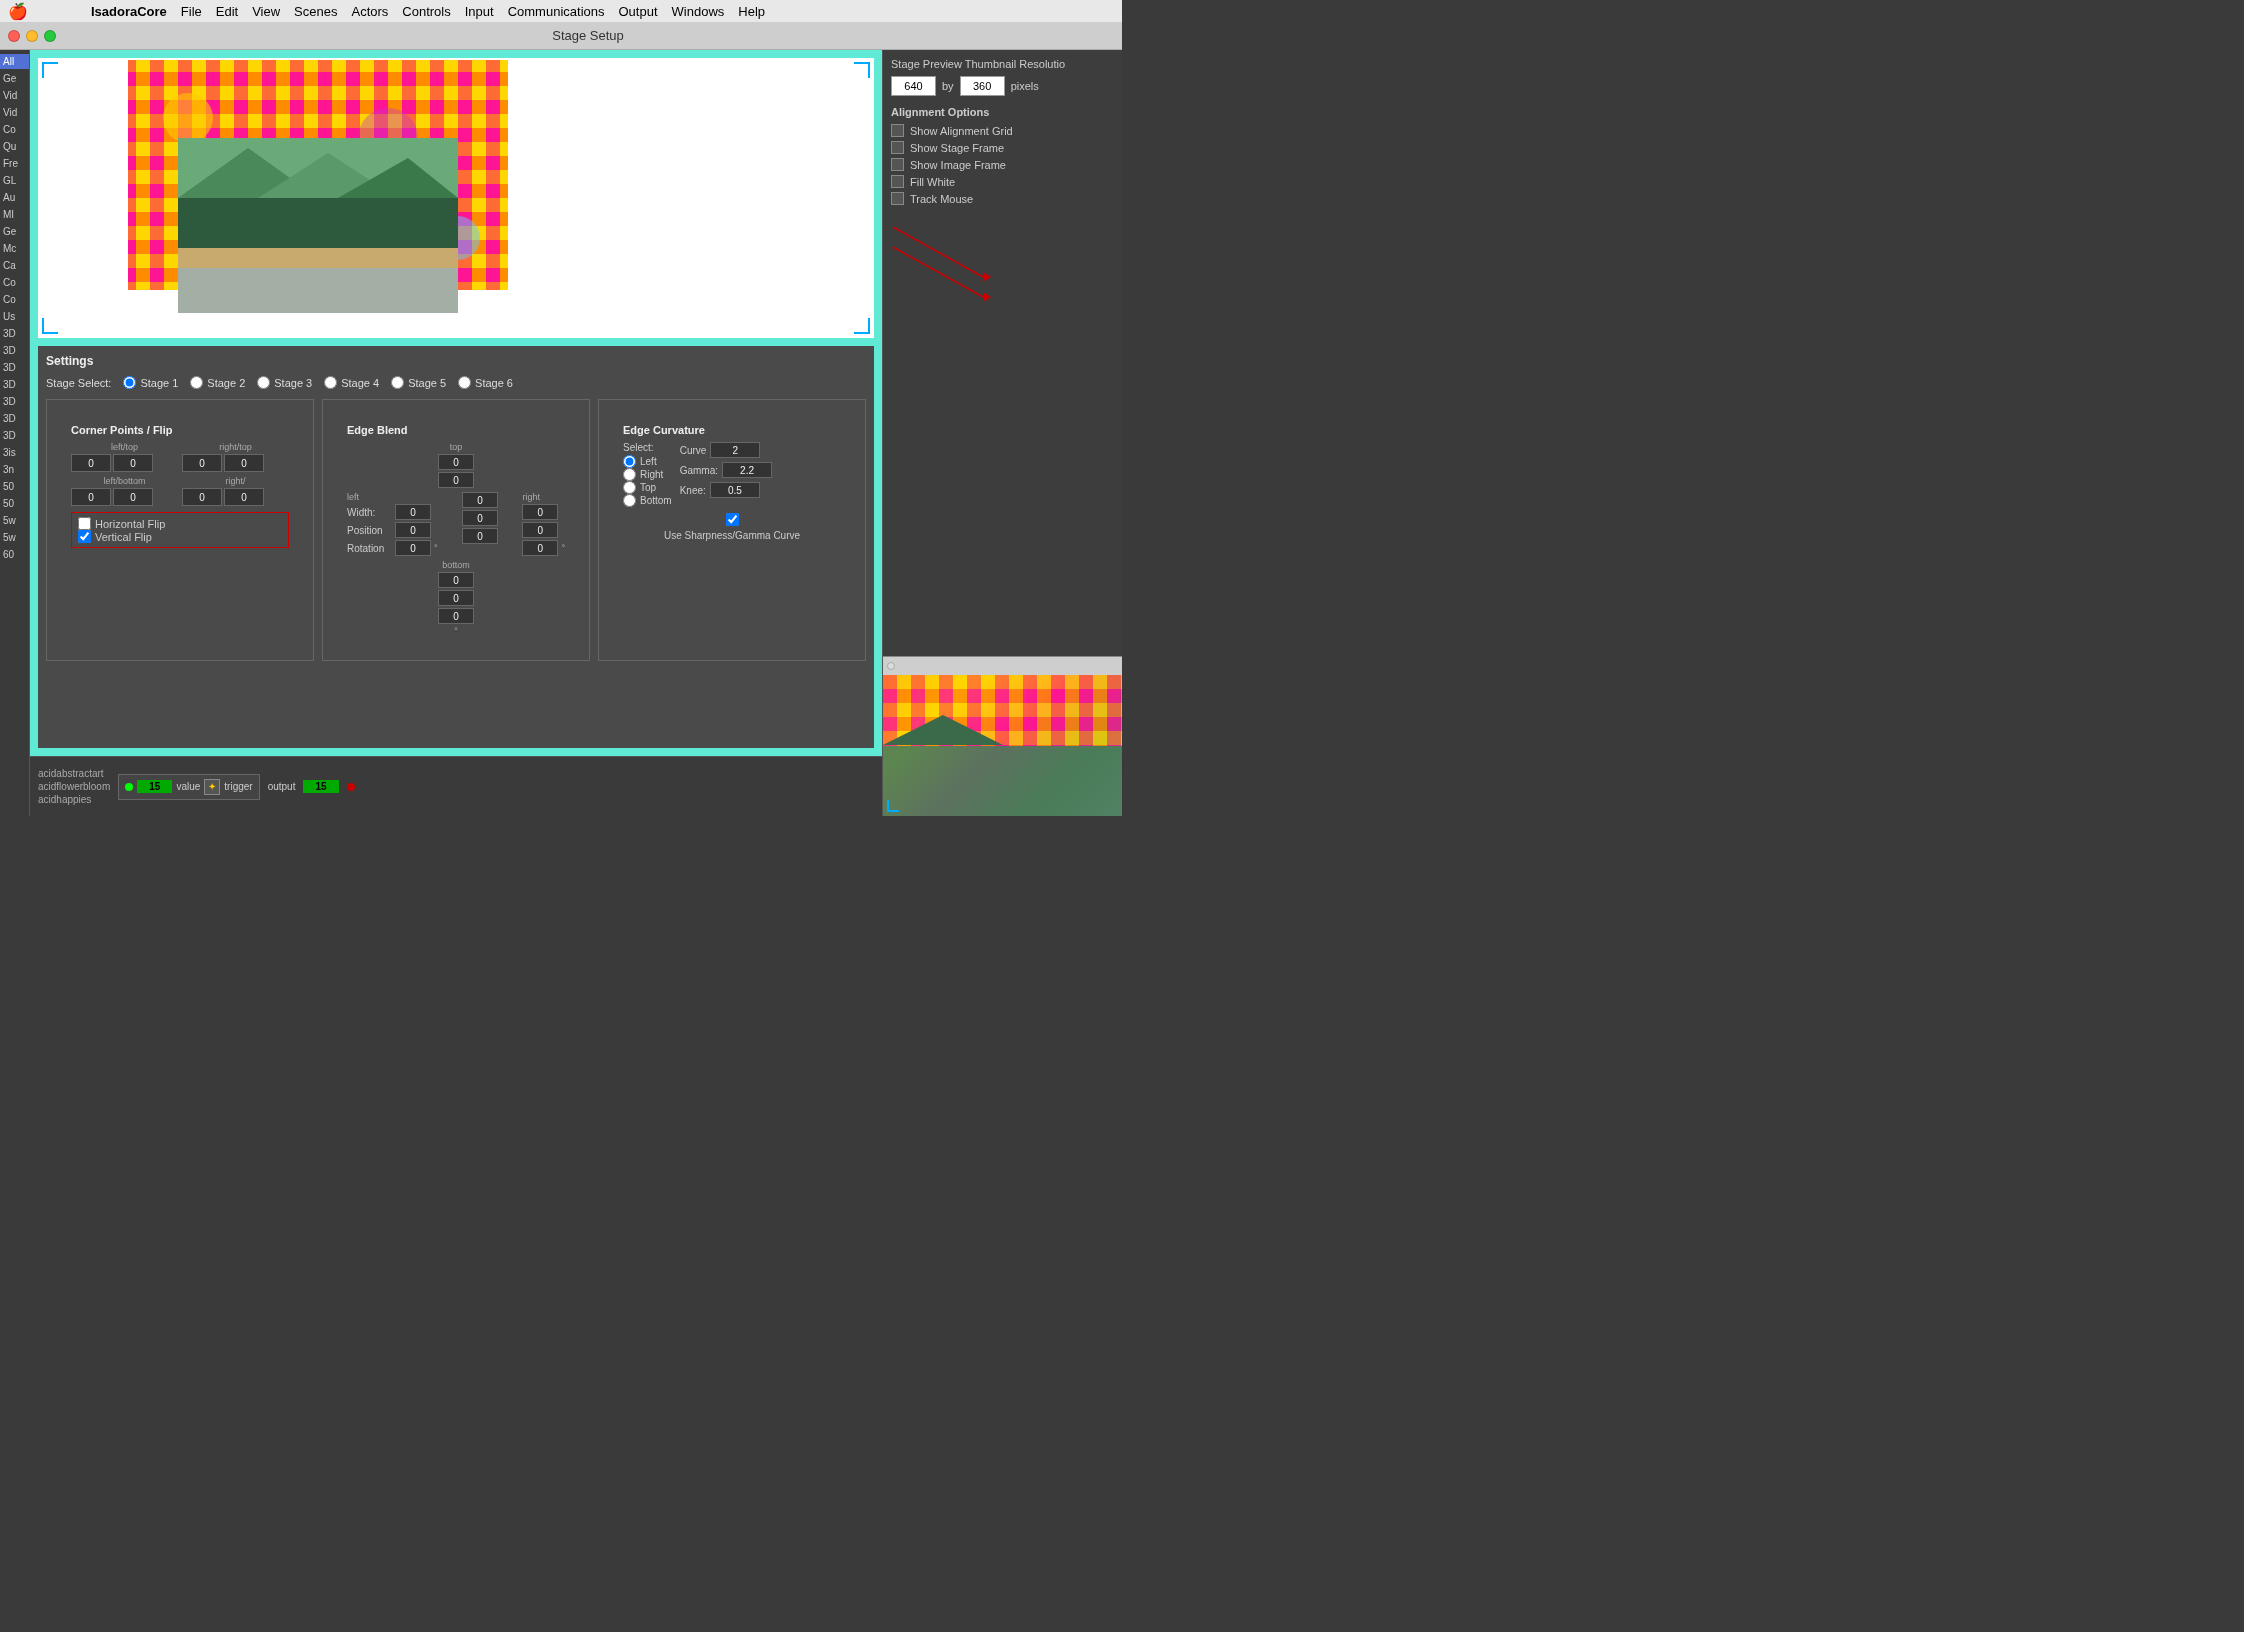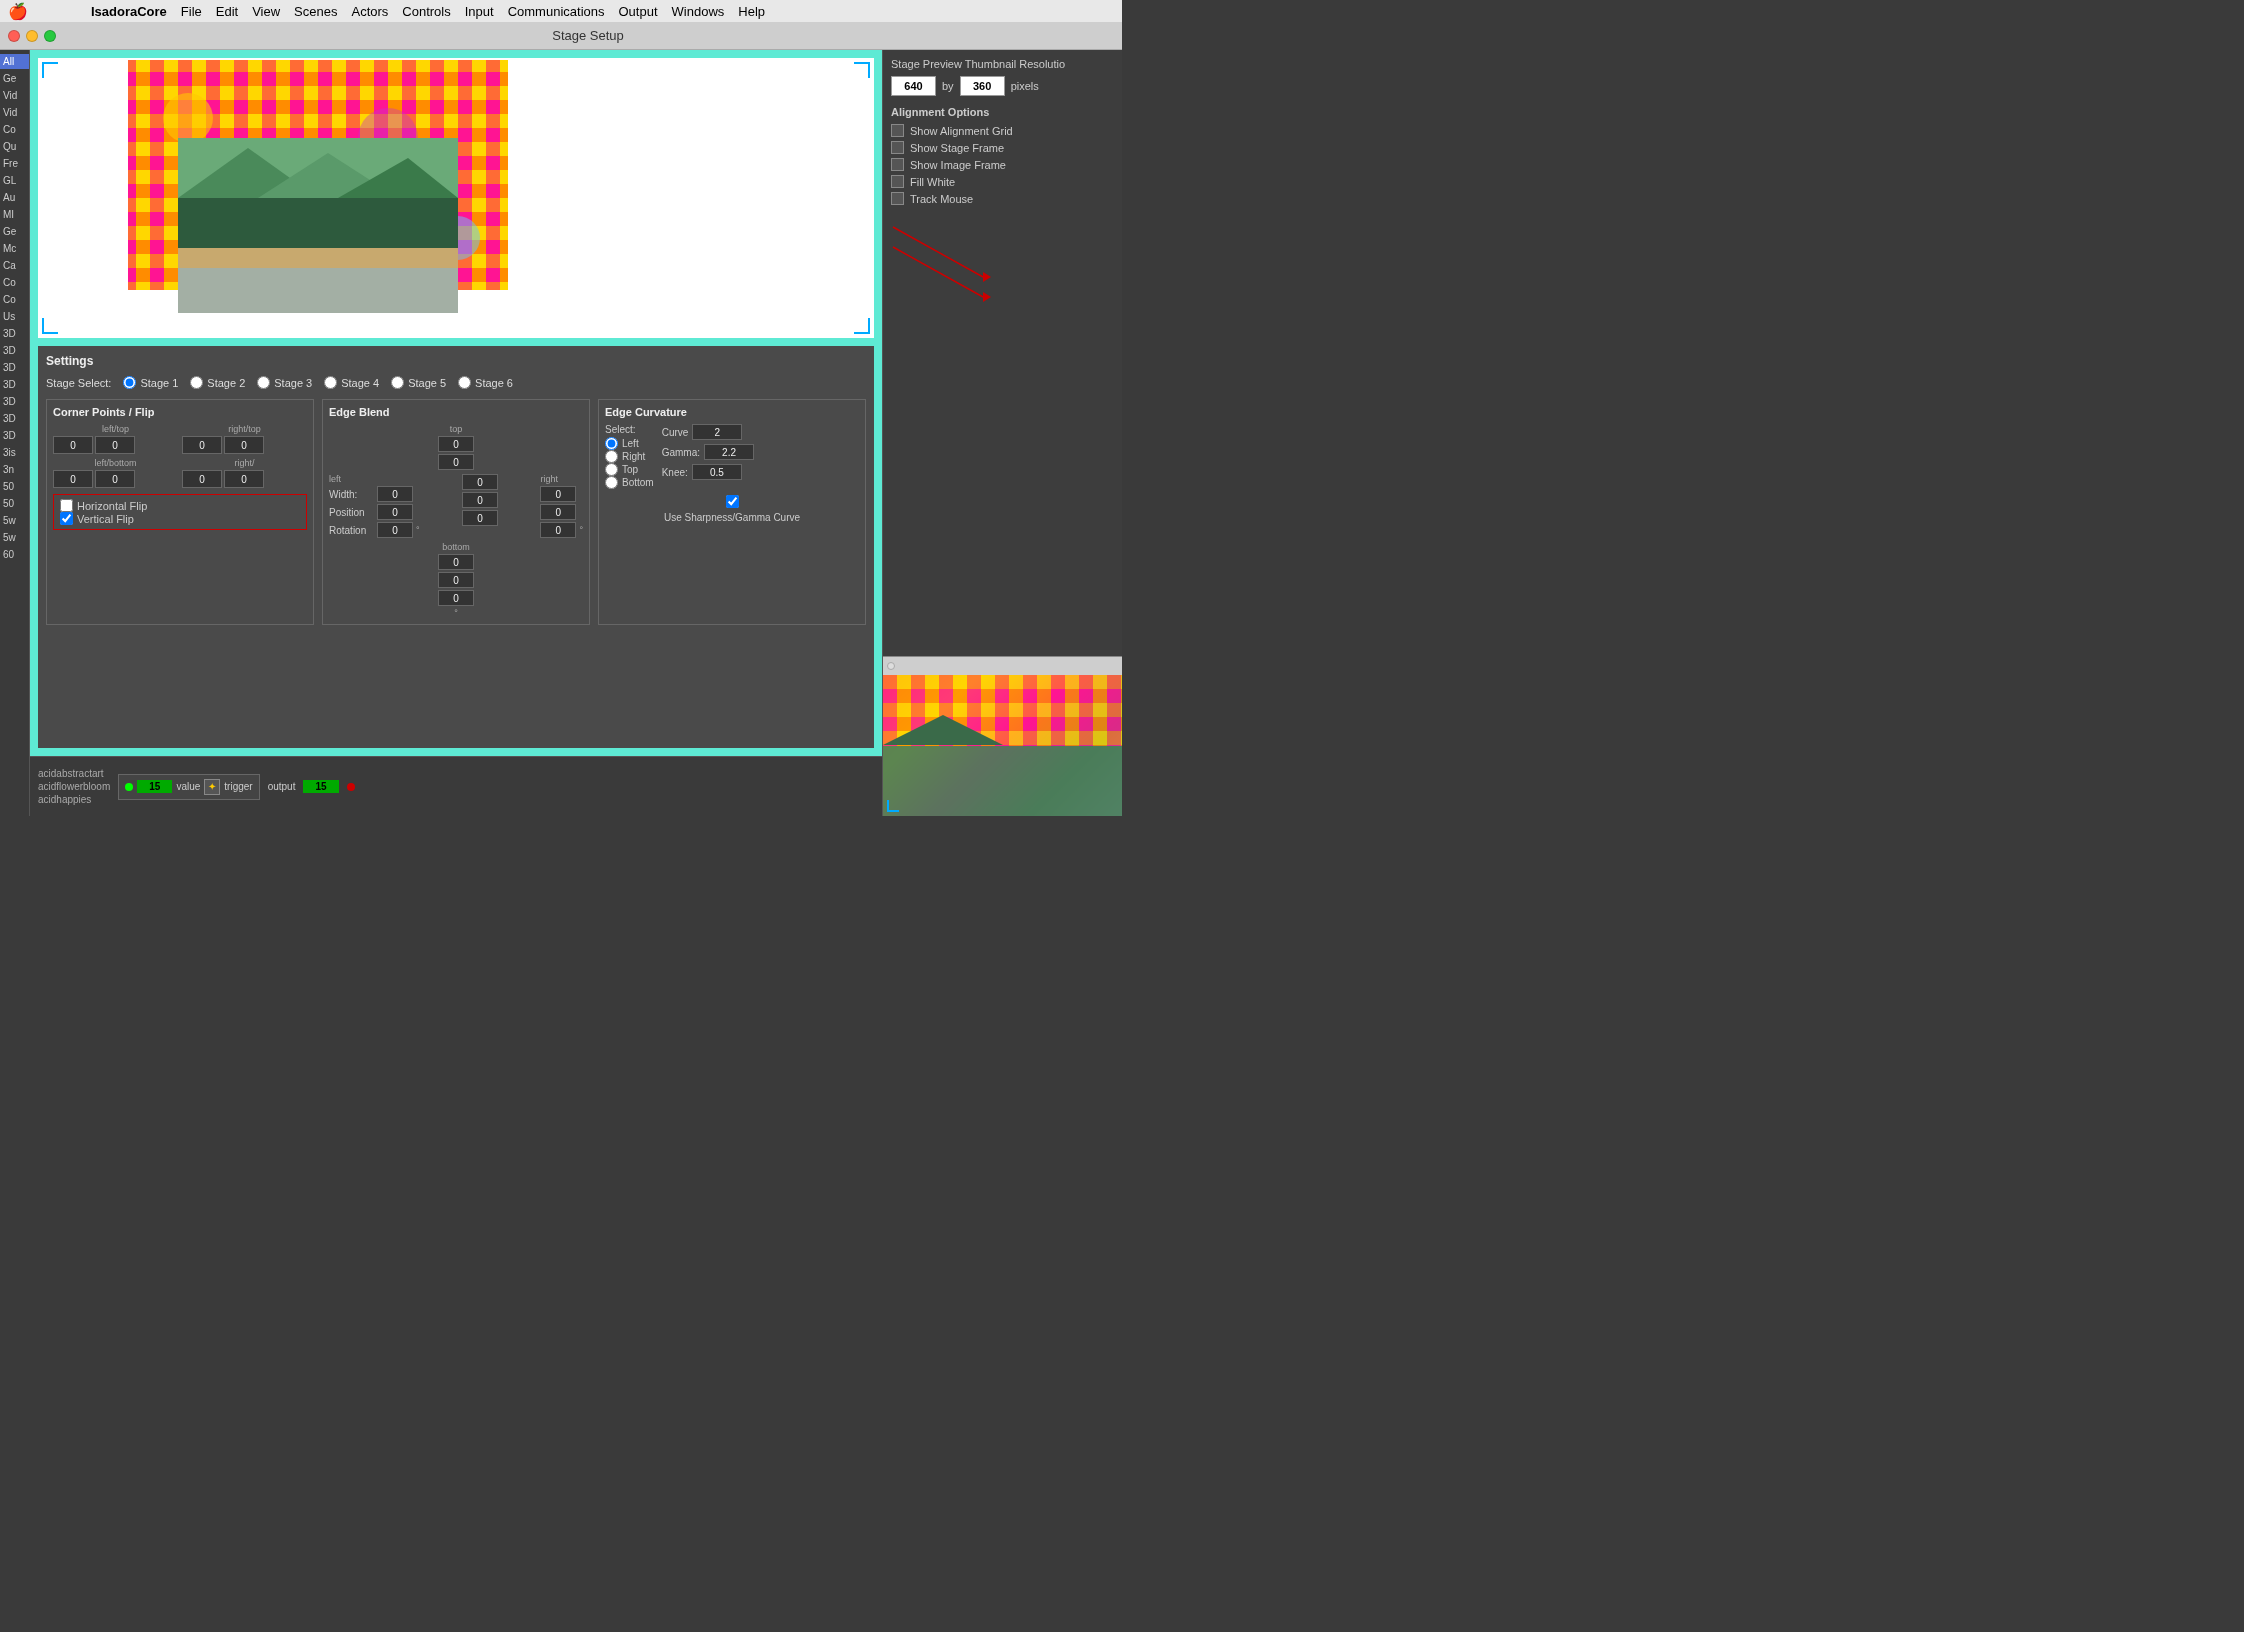--- a/index.html
+++ b/index.html
@@ -157,21 +157,21 @@
     .radio-group input[type="radio"] { margin: 0; }
 
     
     .settings-columns {
       display: flex;
       gap: 8px;
     }
 
     .settings-box {
       border: 1px solid #666;
-      padding: 6px;
+      padding: 24px;
       flex: 1;
     }
     .settings-box-title {
       font-size: 11px;
       font-weight: bold;
       color: #eee;
       margin-bottom: 6px;
     }
 
     
@@ -292,21 +292,20 @@
       margin-bottom: 10px;
     }
     .res-input {
       width: 45px;
       height: 20px;
       background: #fff;
       border: 1px solid #999;
       color: #000;
       font-size: 11px;
       text-align: center;
-      font-weight: bold;
     }
     .res-by { color: #ccc; font-size: 11px; }
     .res-pixels { color: #ccc; font-size: 11px; }
 
     .alignment-title {
       font-size: 11px;
       font-weight: bold;
       color: #ccc;
       margin-bottom: 6px;
     }

